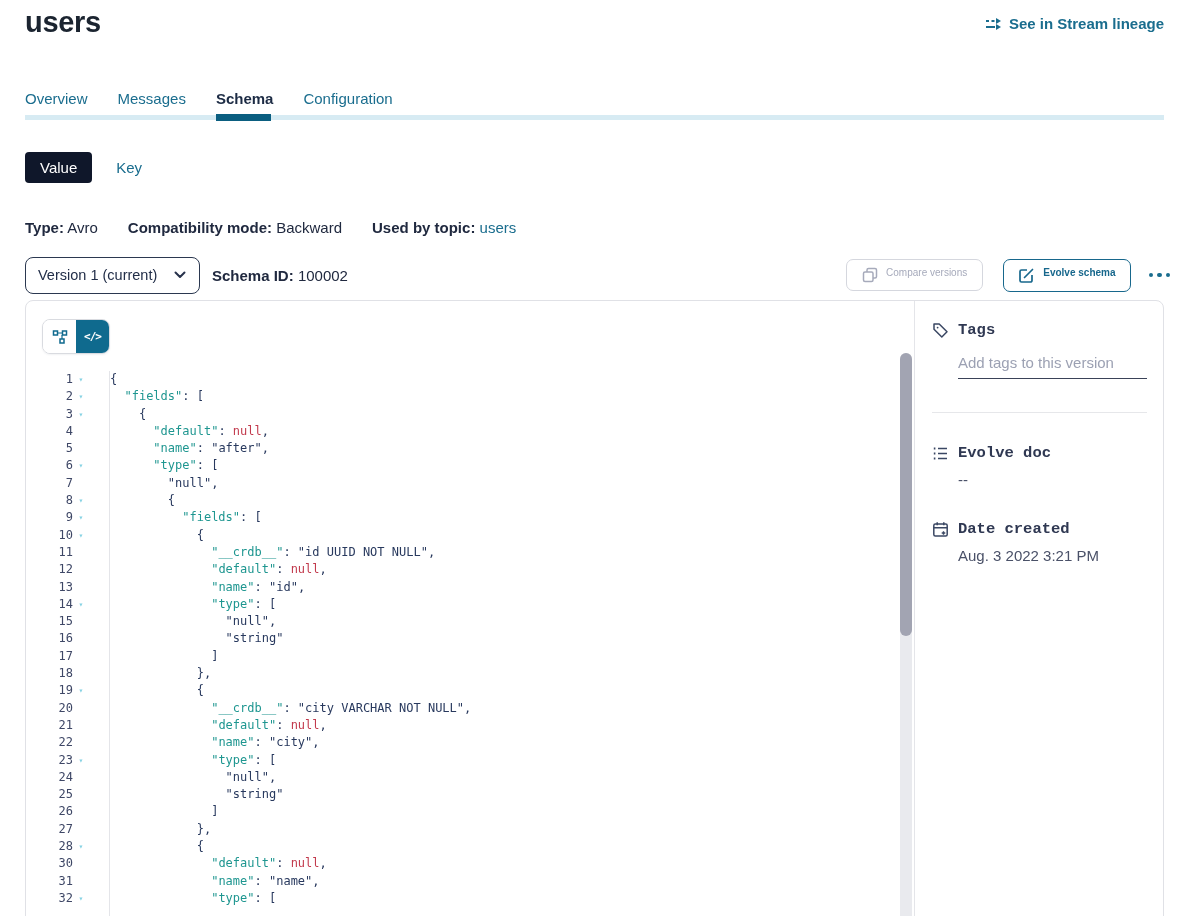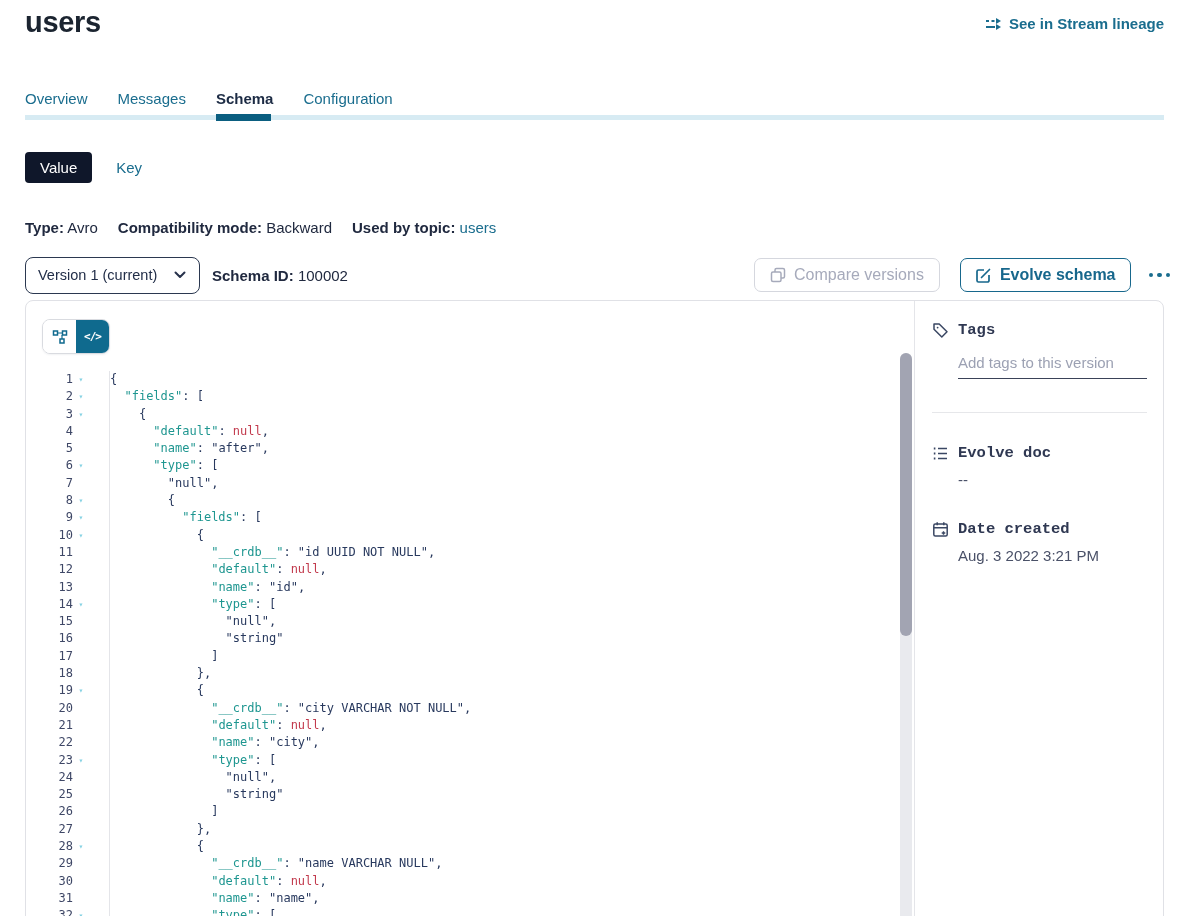--- a/index.html
+++ b/index.html
@@ -18,32 +18,32 @@
   .tab.active { color:#1C2B44; font-weight:700; }
   .tab-track { position:absolute; left:25px; width:1139px; top:115px; height:5px; background:#D7EBF3; }
   .tab-active-bar { position:absolute; top:114px; height:7px; background:#0B5E80; }
 
   
   .vk-row { position:absolute; left:25px; top:152px; display:flex; align-items:center; gap:24px; }
   .vk-selected { background:#0f172a; color:#fff; font-size:15px; padding:7px 15px; border-radius:4px; border:none; cursor:pointer; }
   .vk-link { color:#1A6D8E; font-size:15px; cursor:pointer; }
 
   
-  .meta-row { position:absolute; left:25px; top:219px; display:flex; gap:20px; font-size:15px; color:#20293F; }
+  .meta-row { position:absolute; left:25px; top:219px; display:flex; gap:30px; font-size:15px; color:#20293F; }
   .meta-item b { font-weight:700; }
   .meta-link { color:#1A6D8E; cursor:pointer; }
 
   
   .version-row { position:absolute; left:25px; top:256px; width:1147px; height:38px; display:flex; align-items:center; }
   .version-select { width:175px; height:37px; border:1px solid #2B3850; border-radius:8px; background:#fff;
                     display:flex; align-items:center; justify-content:space-between; padding:0 13px 0 12px;
                     font-size:14.5px; color:#222E48; cursor:pointer; }
   .schema-id { margin-left:12px; font-size:15px; color:#20293F; }
   .schema-id b { font-weight:700; }
-  .btn { display:flex; align-items:center; gap:8px; border-radius:7px; background:#fff; font-size:16px; cursor:pointer; }
+  .btn { display:flex; align-items:flex-start; gap:8px; border-radius:7px; background:#fff; font-size:10px; cursor:pointer; }
   .btn-disabled { margin-left:auto; border:1px solid #D5D7DE; color:#A6AABB; padding:7px 15px; cursor:default; }
   .btn-outline { margin-left:20px; border:1px solid #17678C; color:#17678C; font-weight:700; padding:7px 14px; }
   .more-dots { margin-left:16px; display:flex; gap:4px; cursor:pointer; padding:4px 2px; }
   .more-dots i { width:4.5px; height:4.5px; border-radius:50%; background:#1A6D8E; }
 
   
   .panel { position:absolute; left:25px; top:300px; width:1139px; height:640px;
            border:1px solid #E0E1E6; border-radius:8px 8px 0 0; display:flex; background:#fff; }
   .code-area { position:relative; width:894px; overflow:hidden; }
 
@@ -212,21 +212,20 @@
           <div class="cl"><span class="ln">19</span><span class="fold">▾</span><span class="txt"><span class="tk-p">            {</span></span></div>
           <div class="cl"><span class="ln">20</span><span class="fold"></span><span class="txt"><span class="tk-p">              </span><span class="tk-k">"__crdb__"</span><span class="tk-p">: </span><span class="tk-v">"city VARCHAR NOT NULL"</span><span class="tk-p">,</span></span></div>
           <div class="cl"><span class="ln">21</span><span class="fold"></span><span class="txt"><span class="tk-p">              </span><span class="tk-k">"default"</span><span class="tk-p">: </span><span class="tk-n">null</span><span class="tk-p">,</span></span></div>
           <div class="cl"><span class="ln">22</span><span class="fold"></span><span class="txt"><span class="tk-p">              </span><span class="tk-k">"name"</span><span class="tk-p">: </span><span class="tk-v">"city"</span><span class="tk-p">,</span></span></div>
           <div class="cl"><span class="ln">23</span><span class="fold">▾</span><span class="txt"><span class="tk-p">              </span><span class="tk-k">"type"</span><span class="tk-p">: [</span></span></div>
           <div class="cl"><span class="ln">24</span><span class="fold"></span><span class="txt"><span class="tk-p">                </span><span class="tk-v">"null"</span><span class="tk-p">,</span></span></div>
           <div class="cl"><span class="ln">25</span><span class="fold"></span><span class="txt"><span class="tk-p">                </span><span class="tk-v">"string"</span></span></div>
           <div class="cl"><span class="ln">26</span><span class="fold"></span><span class="txt"><span class="tk-p">              ]</span></span></div>
           <div class="cl"><span class="ln">27</span><span class="fold"></span><span class="txt"><span class="tk-p">            },</span></span></div>
           <div class="cl"><span class="ln">28</span><span class="fold">▾</span><span class="txt"><span class="tk-p">            {</span></span></div>
-          <div class="cl"><span class="ln">29</span><span class="fold"></span><span class="txt"><span class="tk-p">              </span><span class="tk-k">"__crdb__"</span><span class="tk-p">: </span><span class="tk-v">"name VARCHAR NULL"</span><span class="tk-p">,</span></span></div>
           <div class="cl"><span class="ln">30</span><span class="fold"></span><span class="txt"><span class="tk-p">              </span><span class="tk-k">"default"</span><span class="tk-p">: </span><span class="tk-n">null</span><span class="tk-p">,</span></span></div>
           <div class="cl"><span class="ln">31</span><span class="fold"></span><span class="txt"><span class="tk-p">              </span><span class="tk-k">"name"</span><span class="tk-p">: </span><span class="tk-v">"name"</span><span class="tk-p">,</span></span></div>
           <div class="cl"><span class="ln">32</span><span class="fold">▾</span><span class="txt"><span class="tk-p">              </span><span class="tk-k">"type"</span><span class="tk-p">: [</span></span></div>
         </div>
 
       <div class="scroll-track">
         <div class="scroll-thumb"></div>
       </div>
     </div>
 

